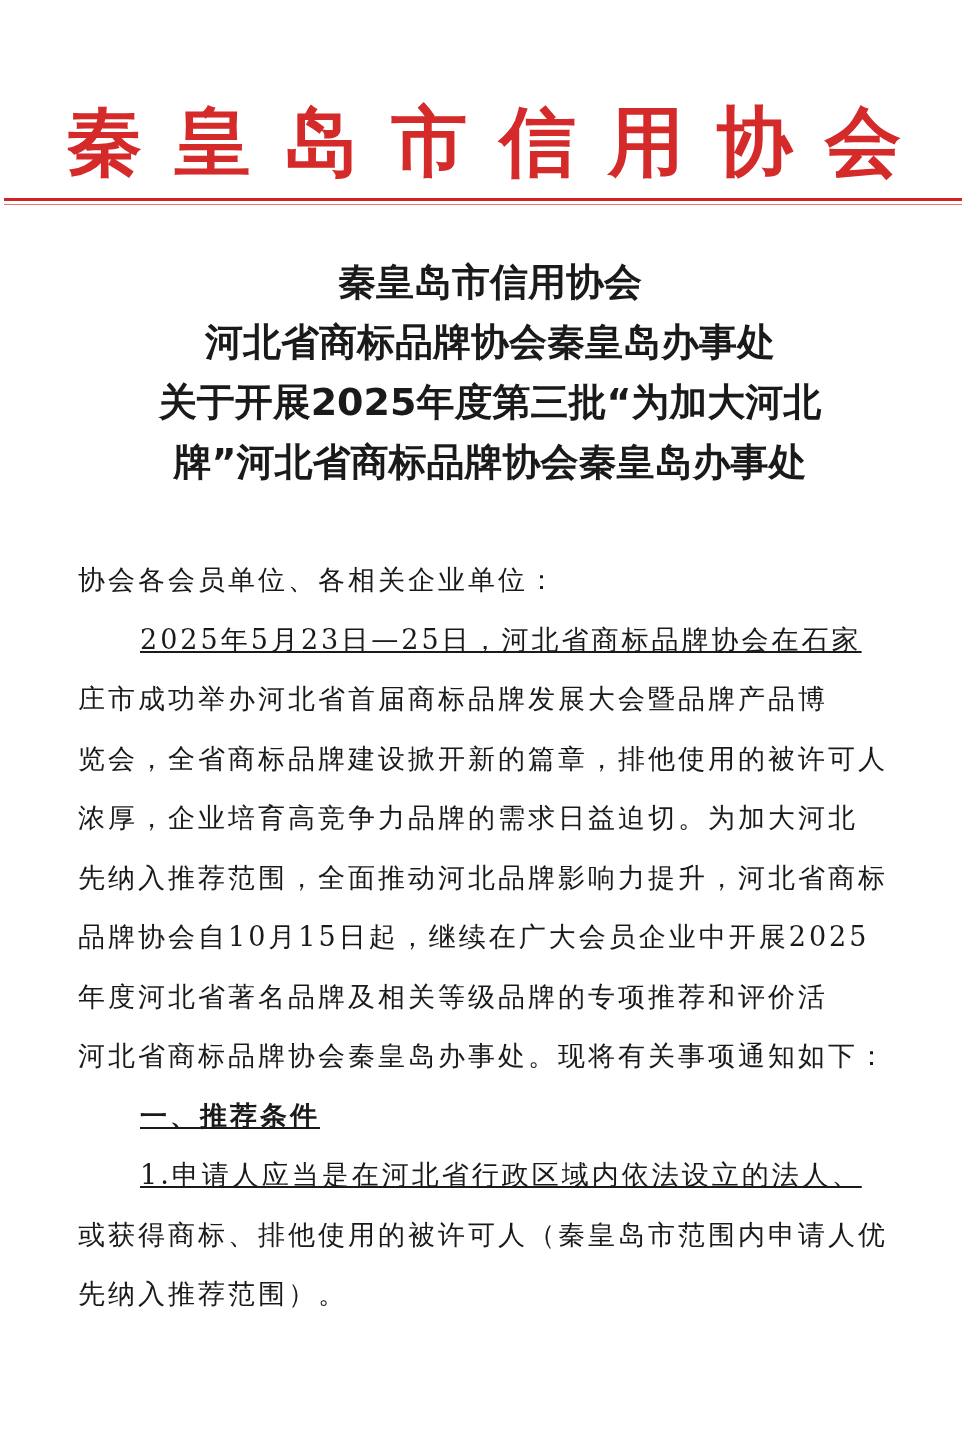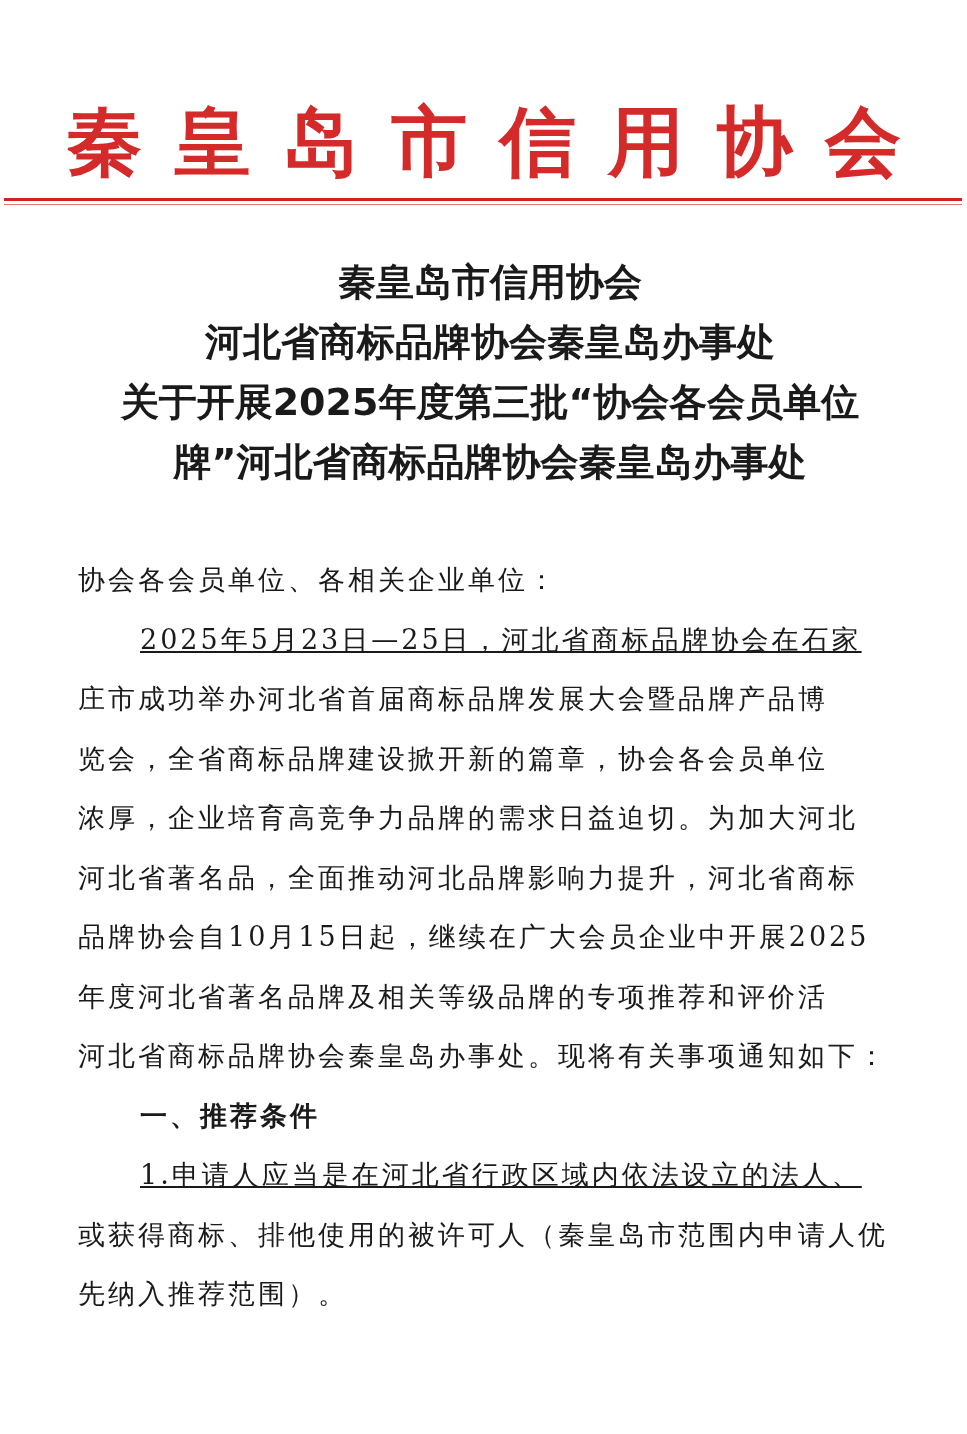--- a/index.html
+++ b/index.html
@@ -6,52 +6,52 @@
   body { width: 967px; height: 1434px; position: relative; overflow: hidden; font-family: "DejaVu Serif", serif; color: #1a1a1a; }
   .masthead { position: absolute; left: 0; top: 92px; width: 967px; height: 100px; display: flex; justify-content: space-between; padding: 0 66px 0 66px; box-sizing: border-box; }
   .masthead span { font-family: "DejaVu Serif", serif; font-size: 76px; font-weight: bold; color: #d42a2a; line-height: 100px; }
   .rule-thick { position: absolute; left: 4px; top: 198px; width: 958px; height: 3px; background: #d22323; }
   .rule-thin { position: absolute; left: 4px; top: 204px; width: 958px; height: 1px; background: #e07a7a; }
   .title { position: absolute; left: 60px; width: 860px; top: 252px; text-align: center; font-family: "DejaVu Sans", sans-serif; font-weight: bold; font-size: 38px; line-height: 60px; color: #1a1a1a; }
   .title div { white-space: nowrap; text-align: center; }
   .body { position: absolute; left: 78px; top: 550px; width: 840px; font-family: "DejaVu Serif", serif; font-size: 27px; line-height: 59.5px; color: #1a1a1a; letter-spacing: 3px; }
   .line { white-space: nowrap; height: 59.5px; }
   .indent { padding-left: 62px; text-decoration: underline; }
-  .heading { font-family: "DejaVu Sans", sans-serif; font-weight: bold; padding-left: 62px; }
+  .heading { font-family: "DejaVu Sans", sans-serif; font-weight: bold; padding-left: 62px; text-decoration: underline; }
 </style>
 </head>
 <body>
 
 <div class="masthead">
   <span>秦</span>
   <span>皇</span>
   <span>岛</span>
   <span>市</span>
   <span>信</span>
   <span>用</span>
   <span>协</span>
   <span>会</span>
 </div>
 <div class="rule-thick"></div>
 <div class="rule-thin"></div>
 
 <div class="title">
   <div>秦皇岛市信用协会</div>
   <div>河北省商标品牌协会秦皇岛办事处</div>
-  <div>关于开展2025年度第三批“协会各会员单位</div>
+  <div>关于开展2025年度第三批“为加大河北</div>
   <div>牌”河北省商标品牌协会秦皇岛办事处</div>
 </div>
 
 <div class="body">
   <div class="line">协会各会员单位、各相关企业单位：</div>
   <div class="line indent">2025年5月23日—25日，河北省商标品牌协会在石家</div>
   <div class="line">庄市成功举办河北省首届商标品牌发展大会暨品牌产品博</div>
-  <div class="line">览会，全省商标品牌建设掀开新的篇章，协会各会员单位</div>
+  <div class="line">览会，全省商标品牌建设掀开新的篇章，排他使用的被许可人</div>
   <div class="line">浓厚，企业培育高竞争力品牌的需求日益迫切。为加大河北</div>
-  <div class="line">河北省著名品，全面推动河北品牌影响力提升，河北省商标</div>
+  <div class="line">先纳入推荐范围，全面推动河北品牌影响力提升，河北省商标</div>
   <div class="line">品牌协会自10月15日起，继续在广大会员企业中开展2025</div>
   <div class="line">年度河北省著名品牌及相关等级品牌的专项推荐和评价活</div>
   <div class="line">河北省商标品牌协会秦皇岛办事处。现将有关事项通知如下：</div>
   <div class="line heading">一、推荐条件</div>
   <div class="line indent">1.申请人应当是在河北省行政区域内依法设立的法人、</div>
   <div class="line">或获得商标、排他使用的被许可人（秦皇岛市范围内申请人优</div>
   <div class="line">先纳入推荐范围）。</div>
 </div>
 
 </body></html>

